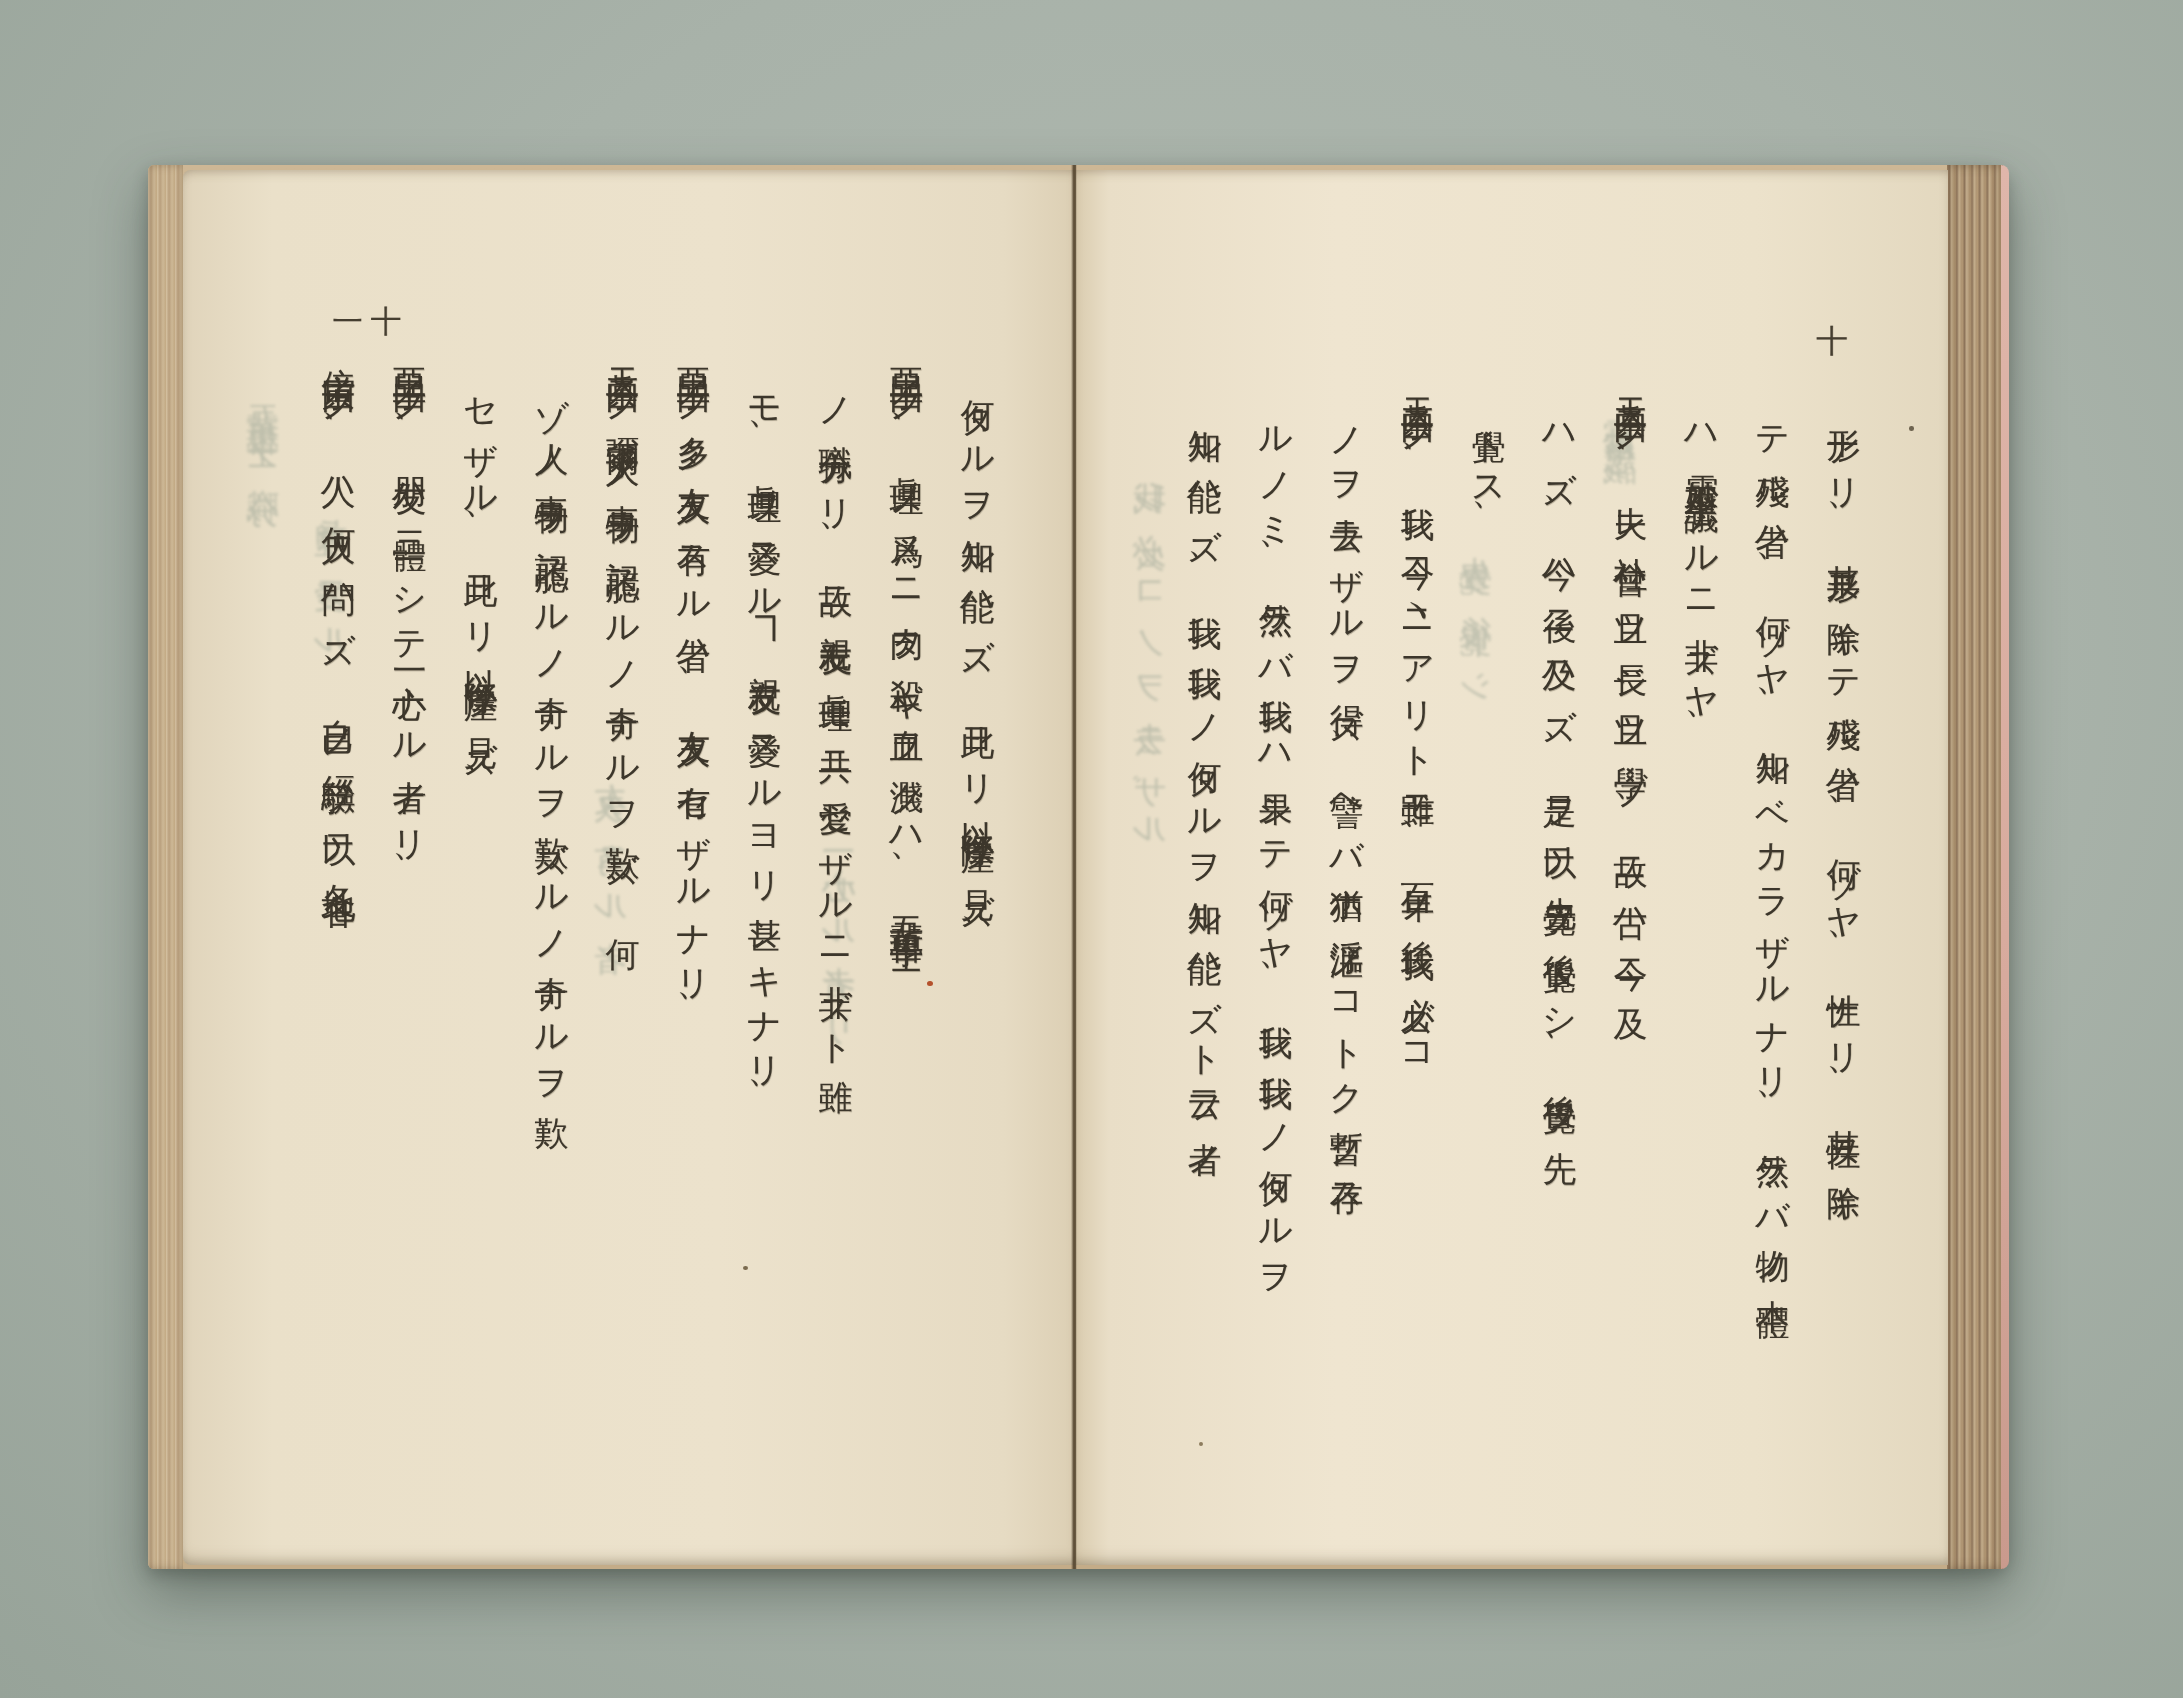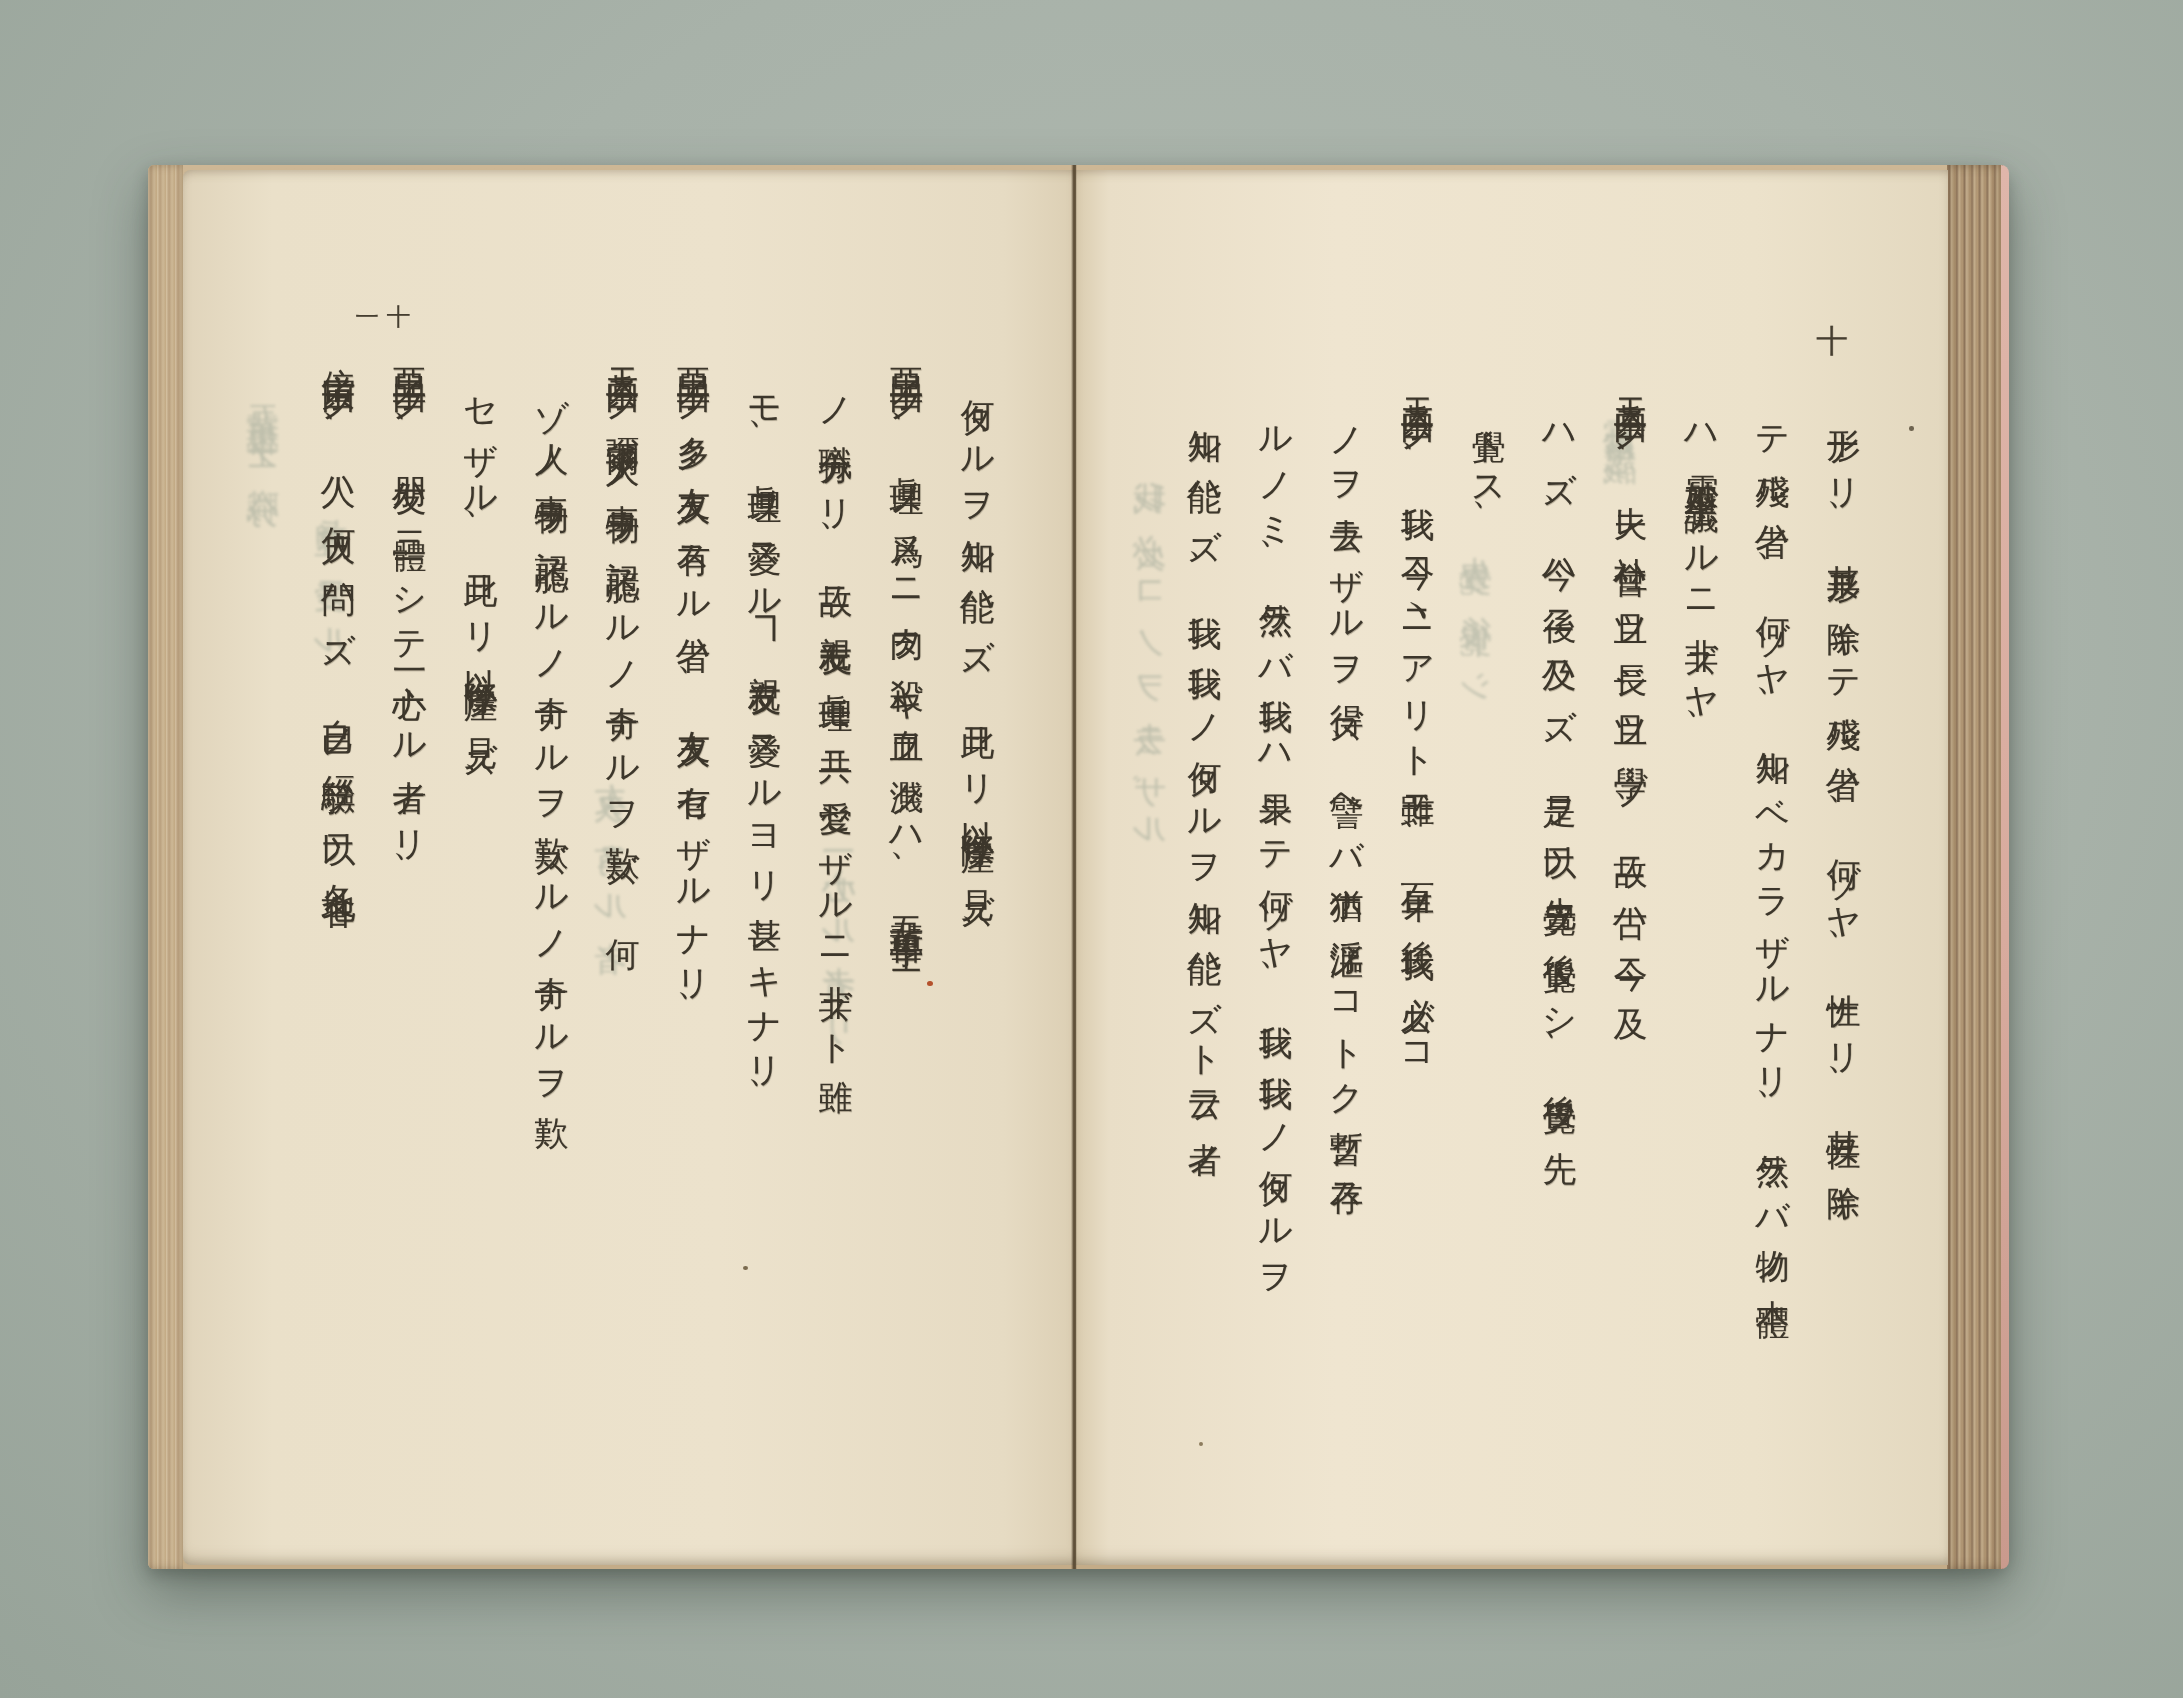--- a/index.html
+++ b/index.html
@@ -72,21 +72,21 @@
   }
   .vtext .vcol{white-space:nowrap;}
   .vtext .vcol.indent{padding-top:32px;}
   .right-text{top:206px;right:130px;}
   .left-text{top:176px;right:996px;}
   .pgnum{
     position:absolute;color:#453e30;
     text-shadow:0.4px 0.4px 0.6px rgba(58,48,32,0.3);
   }
   .pgnum-right{left:1668px;top:155px;font-size:32px;}
-  .pgnum-left{left:207px;top:136px;font-size:24px;letter-spacing:7.6px;}
+  .pgnum-left{left:184px;top:136px;font-size:31px;letter-spacing:7.6px;}
   
   .ghost{
     position:absolute;
     writing-mode:vertical-rl;text-orientation:upright;white-space:nowrap;
     font-size:33px;line-height:68px;letter-spacing:7.6px;
     color:#8e9b8d;opacity:0.45;filter:blur(1.7px);
     transform:scaleX(-1);
     pointer-events:none;
   }
   .speck{position:absolute;border-radius:50%;}

